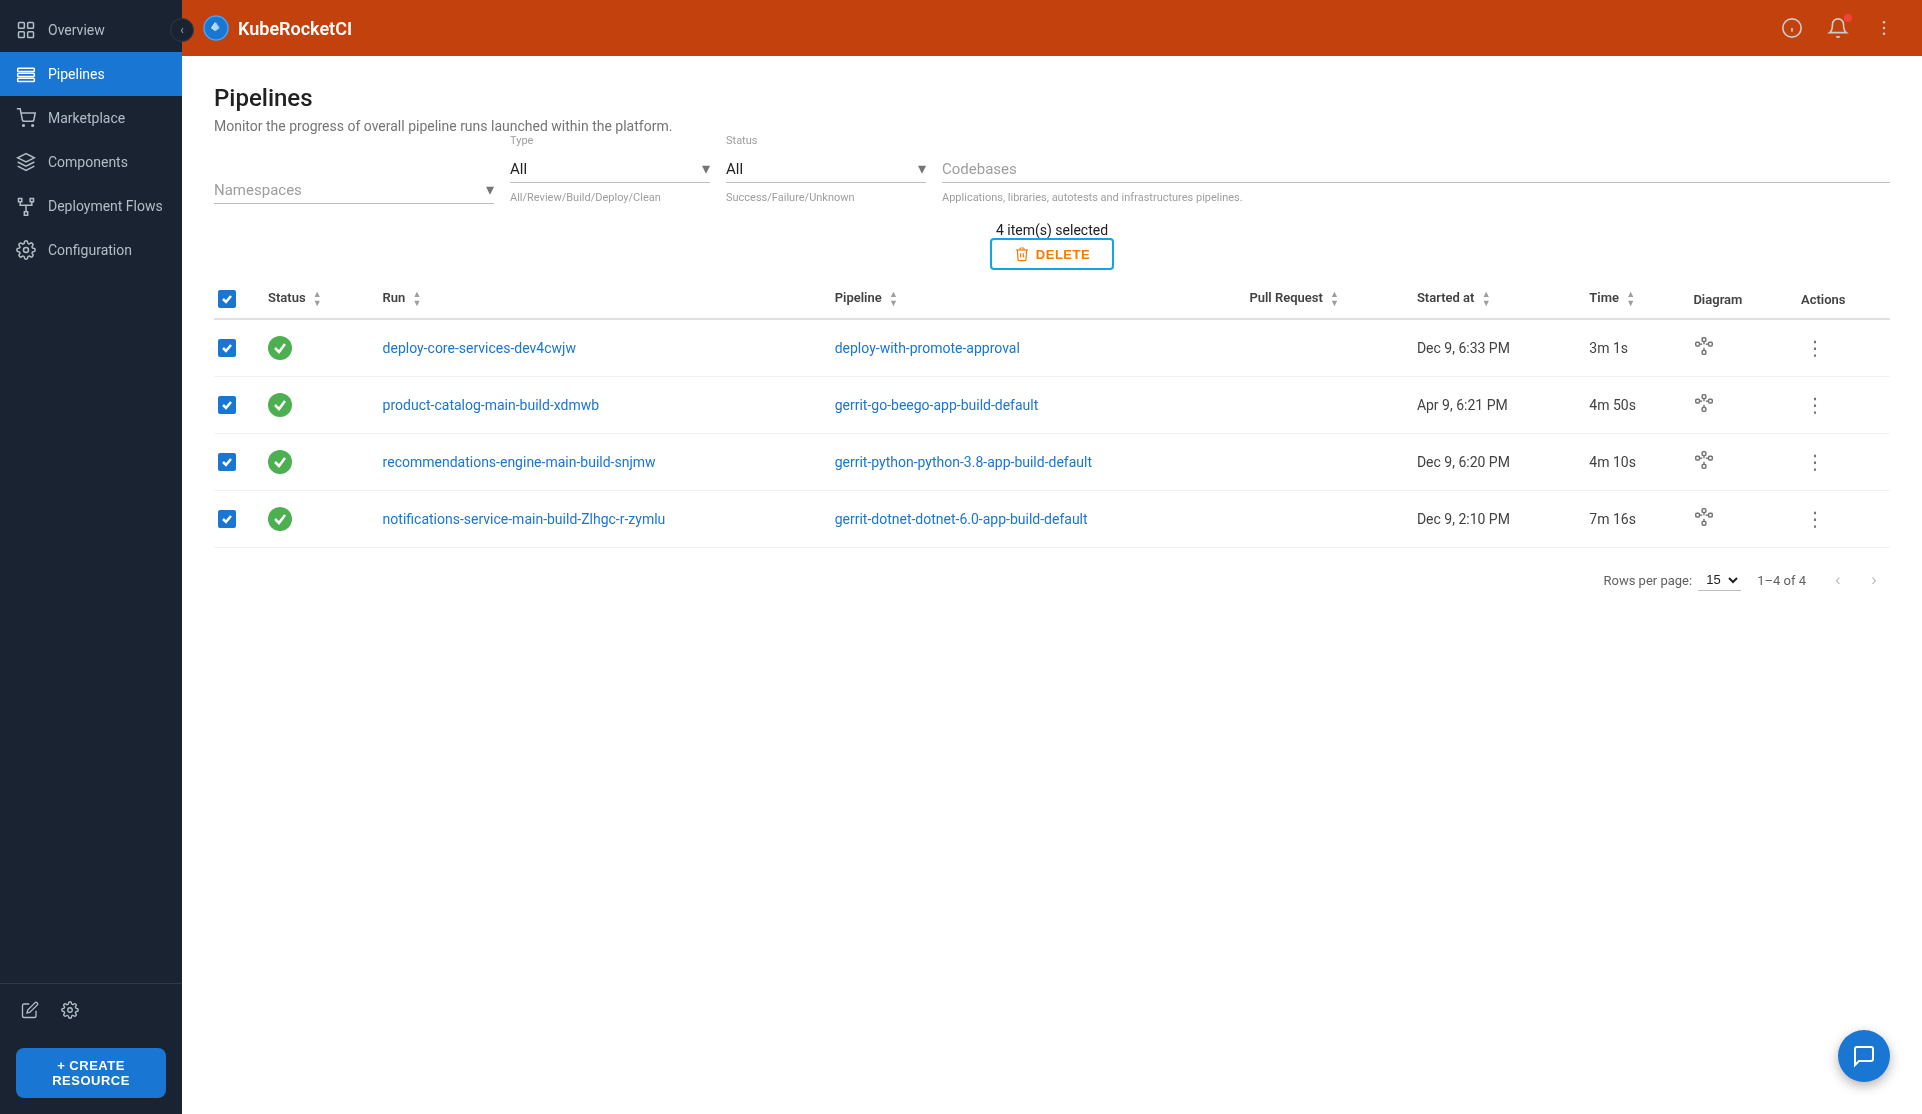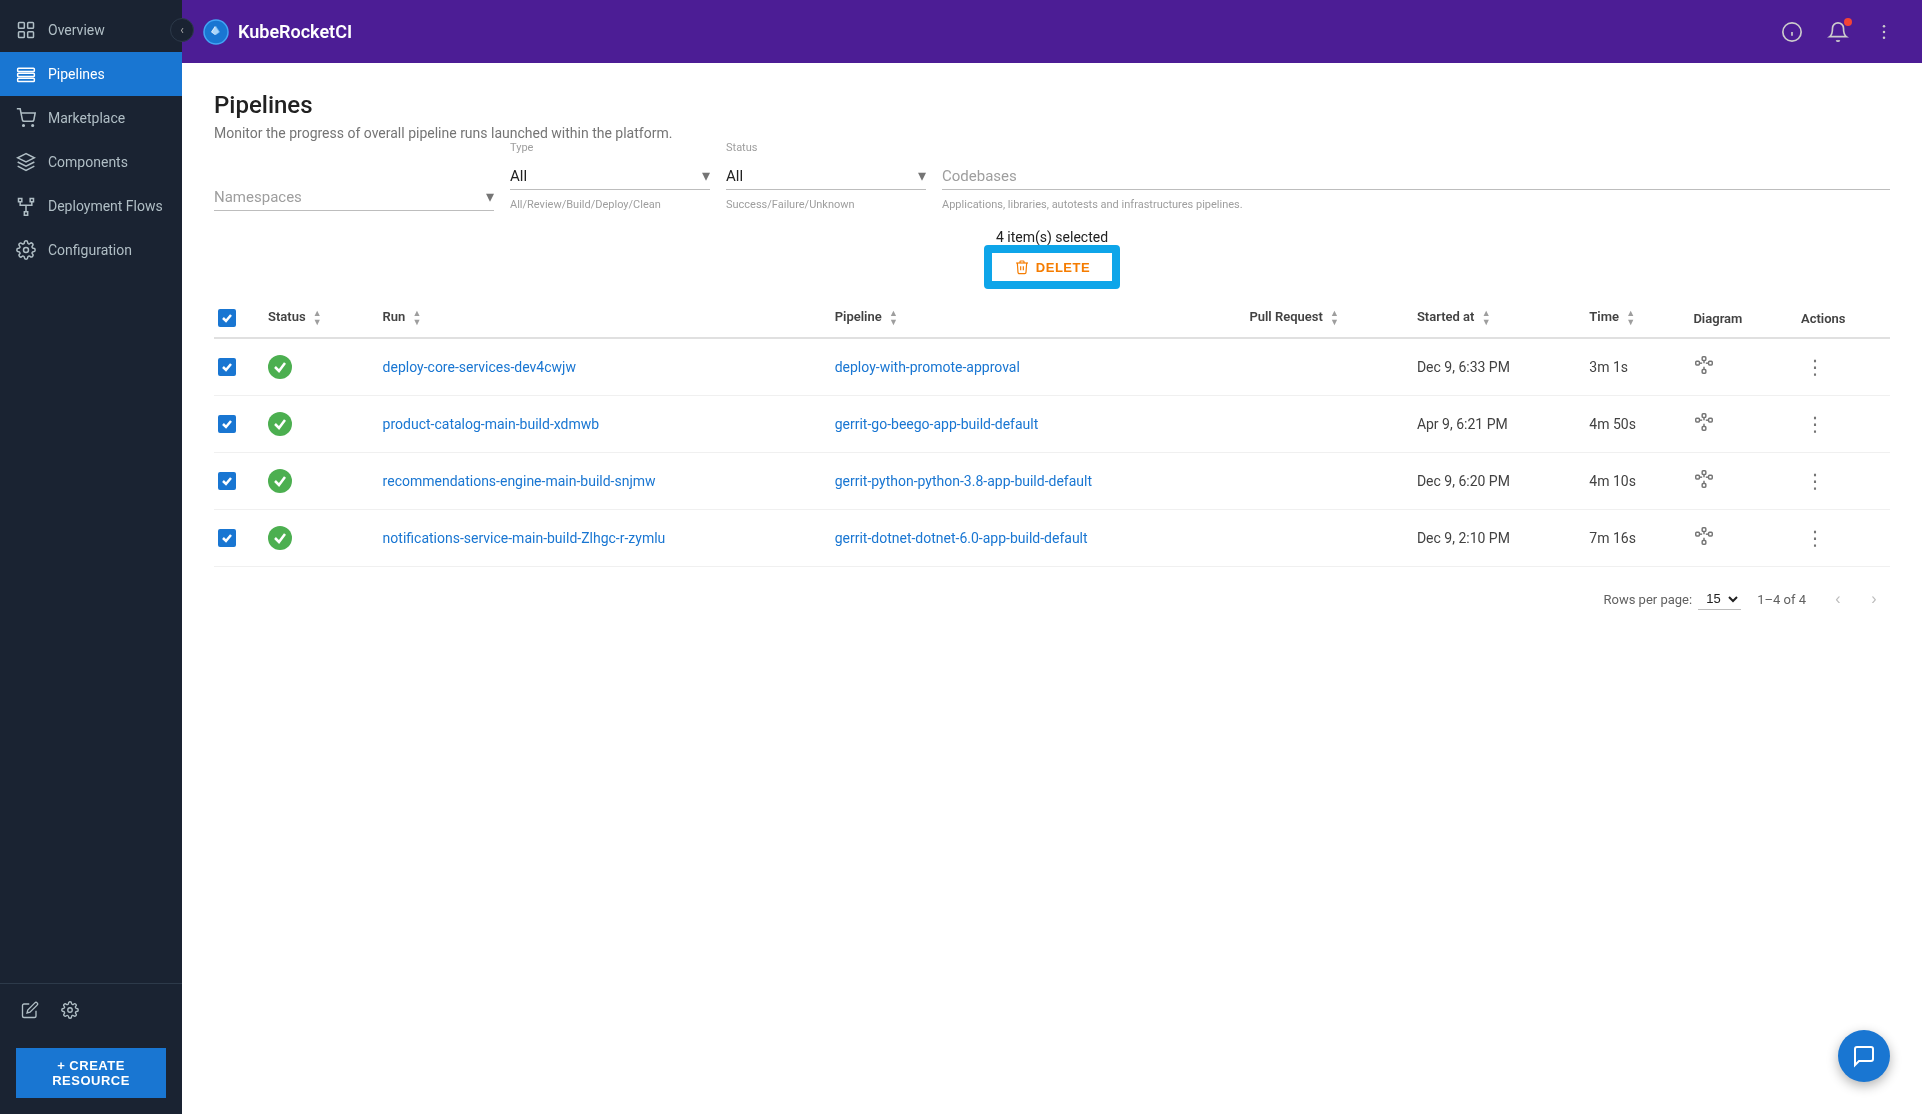--- a/index.html
+++ b/index.html
@@ -58,39 +58,39 @@
       display: flex; align-items: center; justify-content: center;
       cursor: pointer;
       color: #b0bec5;
       font-size: 18px;
     }
     .create-resource-btn {
       margin: 12px 16px 16px;
       background: #1976d2;
       color: #fff;
       border: none;
-      border-radius: 0;
+      border-radius: 8px;
       padding: 10px 14px;
       font-size: 13px;
       font-weight: 600;
       cursor: pointer;
       display: flex;
       align-items: center;
       gap: 6px;
       width: calc(100% - 32px);
       letter-spacing: 0.5px;
     }
 
     
     .main { flex: 1; display: flex; flex-direction: column; overflow: hidden; }
 
     
     .topbar {
-      background: #4c1d95;
-      height: 63px;
+      background: #c2410c;
+      height: 56px;
       display: flex;
       align-items: center;
       padding: 0 20px;
       gap: 10px;
       color: #fff;
       flex-shrink: 0;
     }
     .topbar-logo { display: flex; align-items: center; gap: 8px; font-size: 18px; font-weight: 600; }
     .topbar-logo svg { width: 28px; height: 28px; }
     .topbar-spacer { flex: 1; }
@@ -110,21 +110,21 @@
     .filter-select-wrap.codebases { min-width: 540px; }
     .filter-val { font-size: 15px; color: #212121; flex: 1; }
     .filter-val.placeholder { color: #9e9e9e; }
     .filter-hint { font-size: 11px; color: #9e9e9e; margin-top: 2px; }
     .chevron { color: #757575; font-size: 16px; margin-left: 4px; }
 
     
     .table-actions-row { display: flex; align-items: center; justify-content: space-between; margin: 18px 4px 10px; flex-direction: column; }
     .selected-count { font-size: 14px; color: #212121; }
     .delete-btn {
-      border: 8px solid #0ea5e9;
+      border: 2px solid #0ea5e9;
       color: #f57c00;
       background: #fff;
       border-radius: 4px;
       padding: 6px 22px;
       font-size: 13px;
       font-weight: 600;
       cursor: pointer;
       display: flex;
       align-items: center;
       gap: 6px;

